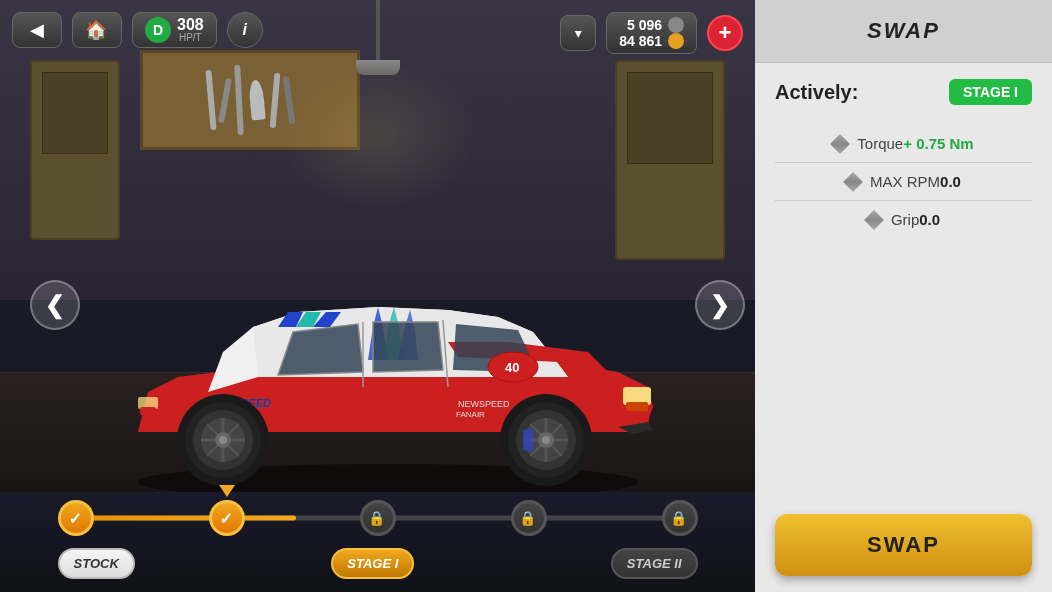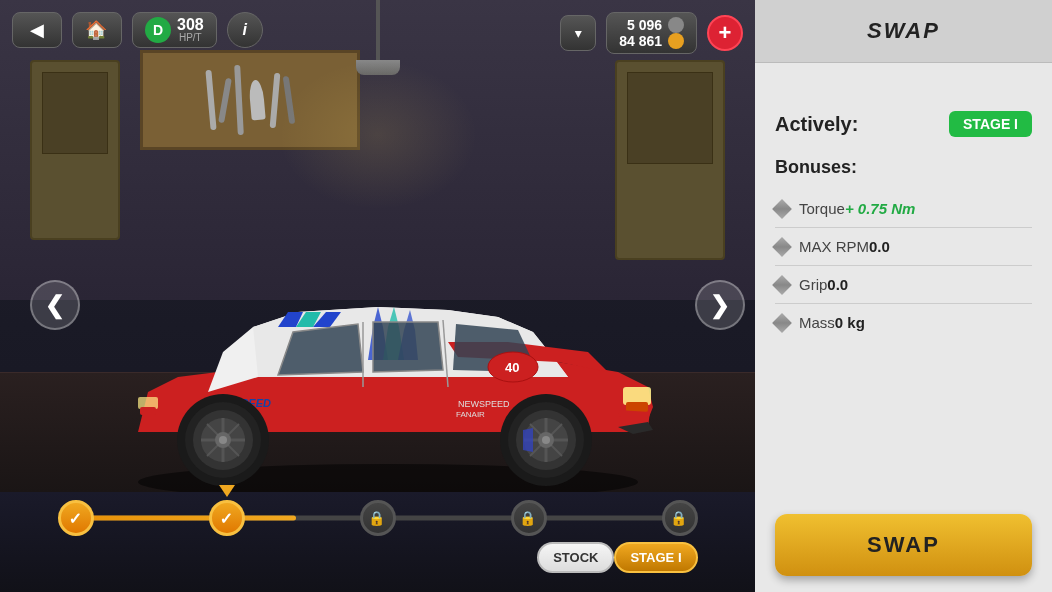--- a/index.html
+++ b/index.html
@@ -366,23 +366,24 @@
       width: 0; height: 0;
       border-left: 8px solid transparent;
       border-right: 8px solid transparent;
       border-top: 12px solid #f0a820;
     }
 
     
     .stage-labels {
       width: 640px;
       display: flex;
-      justify-content: flex-end;
+      justify-content: space-between;
       align-items: center;
-      margin-top: 6px;
+      margin-top: 12px;
+      font-style: italic;
     }
 
     .stage-label {
       padding: 6px 14px;
       border-radius: 20px;
       font-size: 13px;
       font-weight: bold;
       cursor: pointer;
       text-align: center;
       min-width: 70px;
@@ -405,40 +406,39 @@
 
     
     .right-panel {
       position: absolute;
       right: 0; top: 0;
       width: 297px;
       height: 592px;
       background: #e8e8e8;
       display: flex;
       flex-direction: column;
-      gap: 24px;
     }
 
     .right-header {
       background: #d0d0d0;
       padding: 18px;
       text-align: center;
       border-bottom: 1px solid #bbb;
     }
 
     .swap-title {
       font-size: 22px;
       font-weight: bold;
       color: #222;
       font-style: italic;
       letter-spacing: 2px;
     }
 
     .right-content {
-      padding: 24px 20px;
+      padding: 16px 20px;
       flex: 1;
     }
 
     .actively-row {
       display: flex;
       align-items: center;
       justify-content: space-between;
       margin-bottom: 20px;
     }
 
@@ -460,21 +460,21 @@
     .bonuses-label {
       font-size: 18px;
       font-weight: bold;
       color: #222;
       margin-bottom: 12px;
     }
 
     .bonus-row {
       display: flex;
       align-items: center;
-      justify-content: flex-start;
+      justify-content: center;
       padding: 10px 0;
       border-bottom: 1px solid #ccc;
     }
     .bonus-row:last-child { border-bottom: none; }
 
     .bonus-left {
       display: flex;
       align-items: center;
       gap: 10px;
     }
@@ -488,21 +488,21 @@
     .bonus-name {
       font-size: 15px;
       color: #444;
     }
 
     .bonus-value {
       font-size: 15px;
       font-weight: bold;
       color: #222;
     }
-    .bonus-value.positive { color: #22aa44; font-style: italic; }
+    .bonus-value.positive { color: #22aa44; }
 
     
     .swap-btn-container {
       padding: 16px 20px;
     }
 
     .swap-btn {
       width: 100%;
       padding: 18px;
       background: linear-gradient(180deg, #f0c030 0%, #d09010 100%);
@@ -694,37 +694,39 @@
       </div>
     </div>
 
     <div class="stage-labels">
       <div class="stage-label stock">
         <span>STOCK</span>
       </div>
       <div class="stage-label active-orange">
         <span>STAGE I</span>
       </div>
+      <div class="stage-label inactive">
+        <span>STAGE II</span>
+      </div>
     </div>
   </div>
 </div>
 
 <div class="right-panel">
   <div class="right-header">
     <div class="swap-title">SWAP</div>
   </div>
 
   <div class="right-content">
 
     <div class="actively-row">
       <span class="actively-label">Actively:</span>
       <div class="stage-badge">STAGE I</div>
     </div>
 
-    <div class="bonuses-label">Bonuses:</div>
 
     <div class="bonus-row">
       <div class="bonus-left">
         <div class="diamond-icon"></div>
         <span class="bonus-name">Torque</span>
       </div>
       <span class="bonus-value positive">+ 0.75 Nm</span>
     </div>
 
     <div class="bonus-row">
@@ -736,25 +738,18 @@
     </div>
 
     <div class="bonus-row">
       <div class="bonus-left">
         <div class="diamond-icon"></div>
         <span class="bonus-name">Grip</span>
       </div>
       <span class="bonus-value">0.0</span>
     </div>
 
-    <div class="bonus-row">
-      <div class="bonus-left">
-        <div class="diamond-icon"></div>
-        <span class="bonus-name">Mass</span>
-      </div>
-      <span class="bonus-value">0 kg</span>
-    </div>
   </div>
 
   <div class="swap-btn-container">
     <button class="swap-btn">SWAP</button>
   </div>
 </div>
 
 </body></html>

